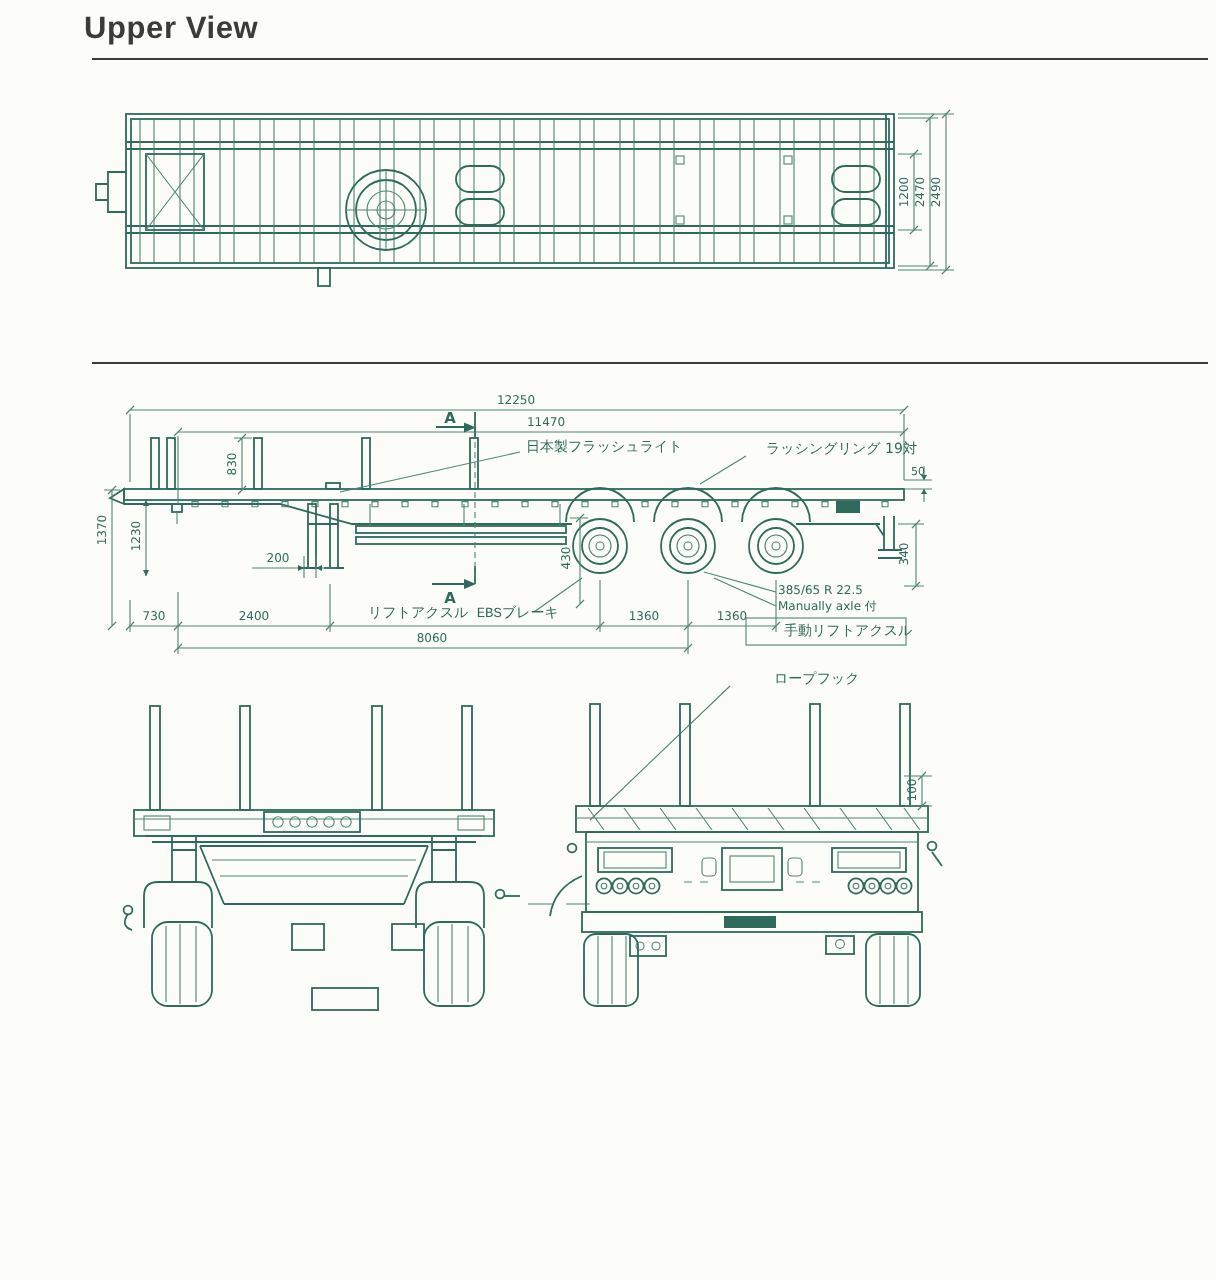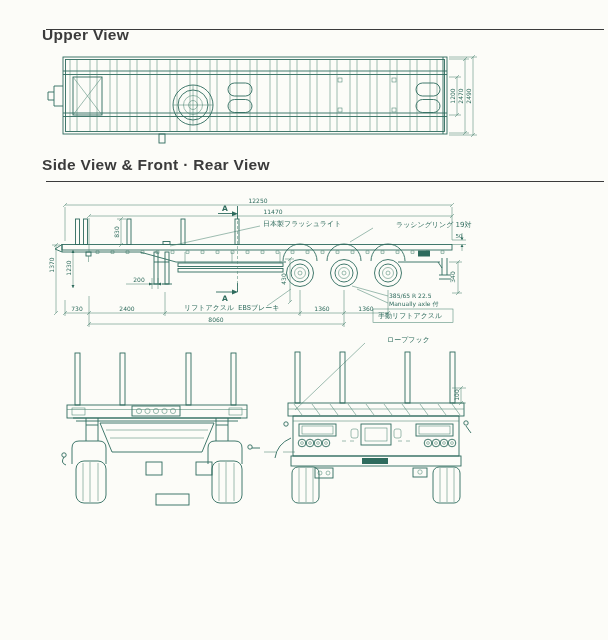--- a/index.html
+++ b/index.html
@@ -19,24 +19,23 @@
   .ln{stroke:var(--ink,#2e6b5d);stroke-width:.9;fill:none;}
   .tn{stroke:var(--dim,#4d8674);stroke-width:.55;fill:none;}
   .da{stroke-dasharray:3 2;}
   .fl{fill:var(--ink,#2e6b5d);stroke:none;}
 </style>
 </head>
 <body>
 
 <div class="page">
 
-  <div class="heading" style="left:42px;top:6px;margin-top:20px;">Upper View</div>
+  <div class="heading" style="left:42px;top:6px;">Upper View</div>
   <div class="rule" style="left:46px;top:29px;width:558px;"></div>
 
-  <div class="heading" style="left:42px;top:156px;">Side View &amp; Front · Rear View</div>
   <div class="rule" style="left:46px;top:181px;width:558px;"></div>
 
   <svg width="608" height="640" viewBox="0 0 608 640">
 
     <g>
       <rect class="ln" x="63" y="57" width="384" height="77"></rect>
       <rect class="ln" x="65.5" y="59.5" width="379" height="72"></rect>
       <path class="ln" d="M63 71H447M63 74.5H447M63 113H447M63 116.5H447M443 57V134"></path>
       <path class="tn" d="M70 60V131M77 60V131M90 60V131M97 60V131M110 60V131M117 60V131M130 60V131M137 60V131M150 60V131M157 60V131M170 60V131M177 60V131M190 60V131M197 60V131M210 60V131M217 60V131M230 60V131M237 60V131M250 60V131M257 60V131M270 60V131M277 60V131M290 60V131M297 60V131M310 60V131M317 60V131M330 60V131M337 60V131M350 60V131M357 60V131M370 60V131M377 60V131M390 60V131M397 60V131M410 60V131M417 60V131M430 60V131M437 60V131"></path>
       <path class="ln" d="M63 86H54V92H48V100H54V106H63M54 92V100"></path>
@@ -214,34 +213,34 @@
 
   <div class="t rot" style="left:453px;top:96px;">1200</div>
   <div class="t rot" style="left:461px;top:96px;">2470</div>
   <div class="t rot" style="left:469px;top:96px;">2490</div>
 
   <div class="t tc" style="left:258px;top:201px;">12250</div>
   <div class="t tc" style="left:273px;top:212px;">11470</div>
   <div class="t tc mk" style="left:225px;top:209px;">A</div>
   <div class="t tc mk" style="left:225px;top:299px;">A</div>
   <div class="t tl jp" style="left:263px;top:224px;text-align:center;">日本製フラッシュライト</div>
-  <div class="t tl jp" style="left:396px;top:225px;">ラッシングリング 19対</div>
+  <div class="t tl jp" style="left:383px;top:225px;">ラッシングリング 19対</div>
   <div class="t rot" style="left:117px;top:232px;">830</div>
   <div class="t rot" style="left:52px;top:265px;">1370</div>
   <div class="t rot" style="left:69px;top:268px;">1230</div>
   <div class="t tc" style="left:139px;top:280px;">200</div>
   <div class="t rot" style="left:284px;top:279px;">430</div>
   <div class="t tc sm" style="left:459px;top:237px;">50</div>
   <div class="t rot" style="left:453px;top:277px;">340</div>
   <div class="t tl jp" style="left:184px;top:308px;font-family:Liberation Mono, monospace;">リフトアクスル EBSブレーキ</div>
   <div class="t tc" style="left:77px;top:309px;">730</div>
   <div class="t tc" style="left:127px;top:309px;">2400</div>
   <div class="t tc" style="left:322px;top:309px;">1360</div>
   <div class="t tc" style="left:366px;top:309px;">1360</div>
   <div class="t tc" style="left:216px;top:320px;">8060</div>
   <div class="t tl" style="left:389px;top:296px;">385/65 R 22.5</div>
   <div class="t tl" style="left:389px;top:304px;">Manually axle 付</div>
-  <div class="t tl jp" style="left:378px;top:316px;">手動リフトアクスル</div>
+  <div class="t tl jp" style="left:392px;top:316px;">手動リフトアクスル</div>
 
   <div class="t tl jp" style="left:387px;top:340px;">ロープフック</div>
   <div class="t rot" style="left:457px;top:395px;">100</div>
 
 </div>
 
 </body></html>

